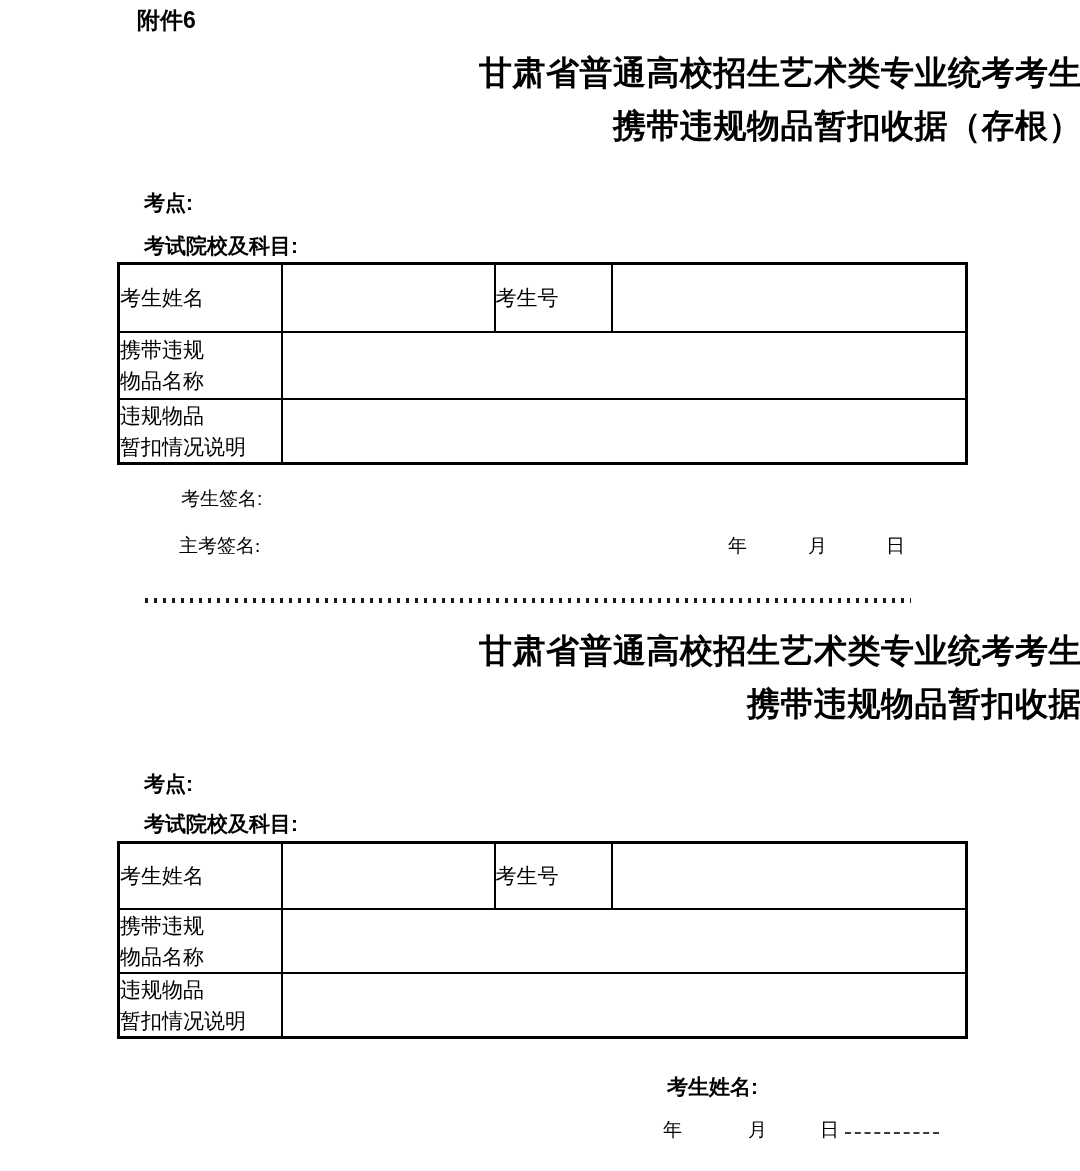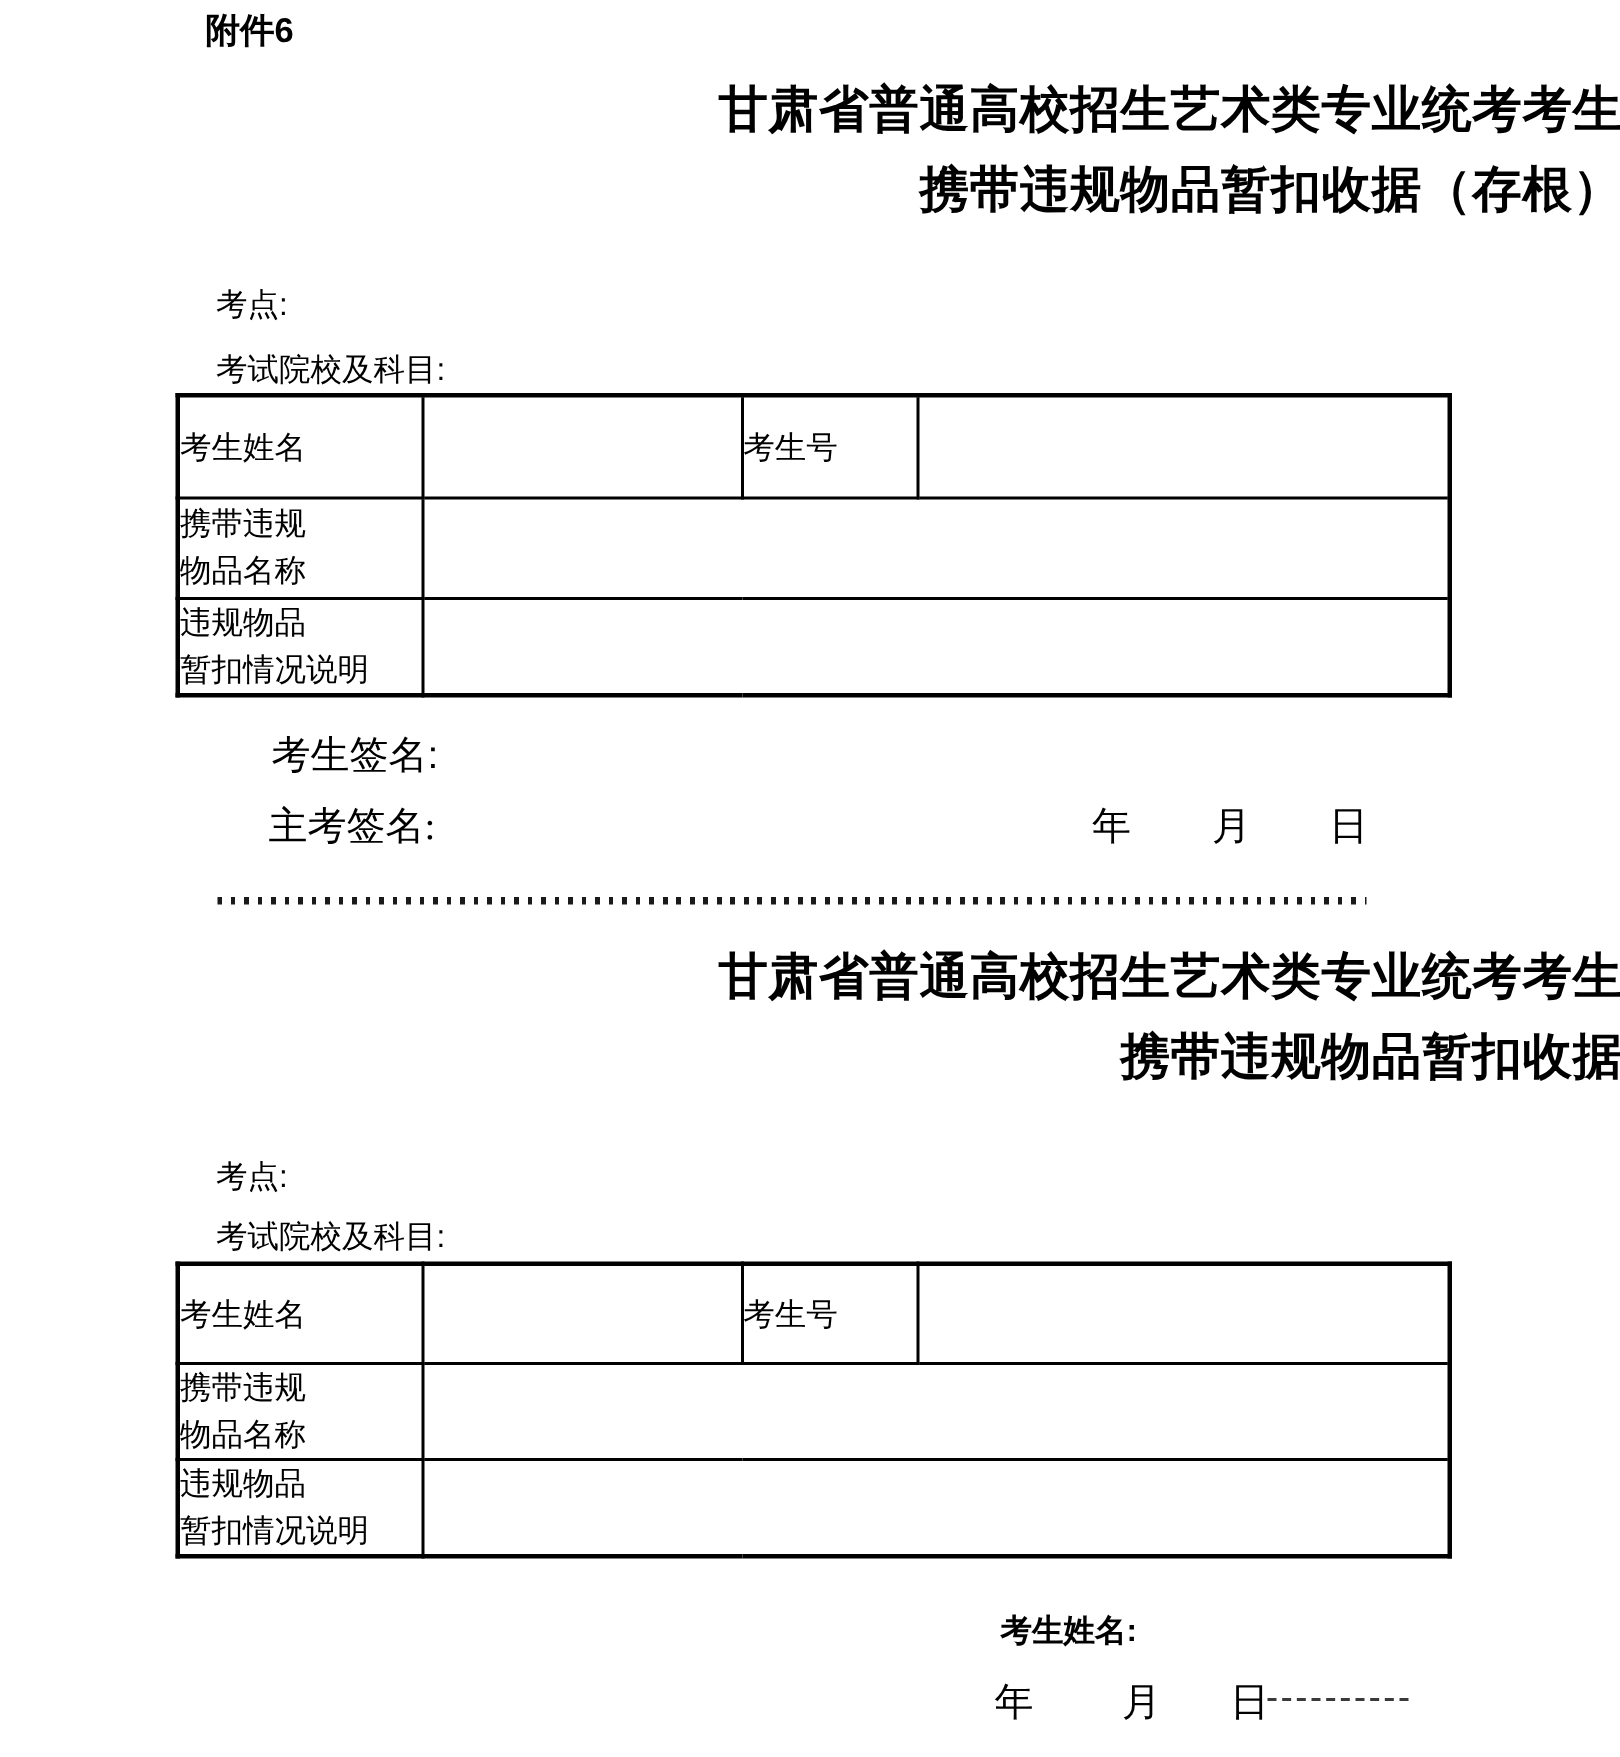--- a/index.html
+++ b/index.html
@@ -26,42 +26,42 @@
     font-weight: 700;
     line-height: 53px;
     letter-spacing: 0.5px;
   }
   .doc-title.t1 { top: 46px; }
   .doc-title.t2 { top: 624px; }
   .flabel {
     position: absolute;
     left: 144px;
     font-size: 21px;
-    font-weight: 400;
+    font-weight: 700;
     text-align: right;
   }
   .ftable {
     position: absolute;
     left: 117px;
     width: 848px;
     border-collapse: collapse;
     table-layout: fixed;
     border: 3px solid #000000;
   }
   .ftable td {
     border: 2px solid #000000;
     font-size: 21px;
     text-align: left;
     vertical-align: middle;
     padding: 0;
   }
   .ftable td .lbl-line { display: block; line-height: 31px; }
   .sig {
     position: absolute;
-    font-size: 26px;
+    font-size: 19px;
     font-weight: 400;
     white-space: nowrap;
   }
   .perforation {
     position: absolute;
     left: 145px; top: 598px;
     width: 766px; height: 5px;
     background: repeating-linear-gradient(to right, #1a1a1a 0px, #1a1a1a 3px, transparent 3px, transparent 9px);
   }
   .stamp-label {

